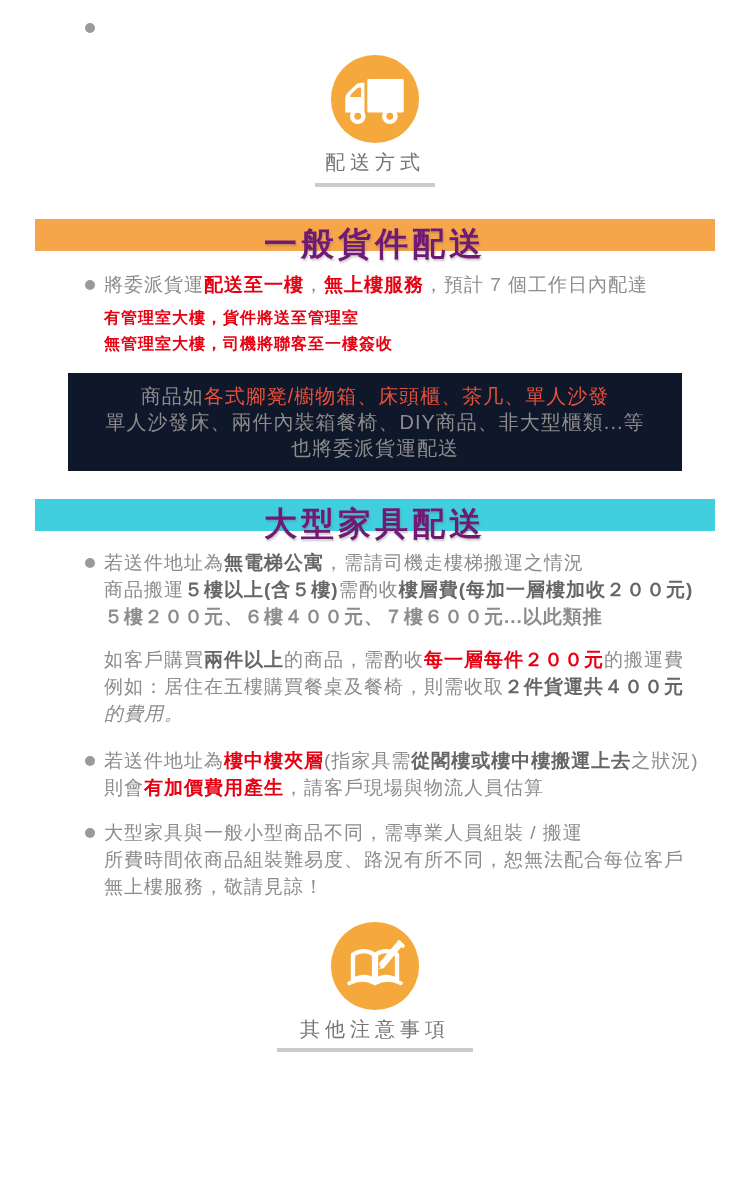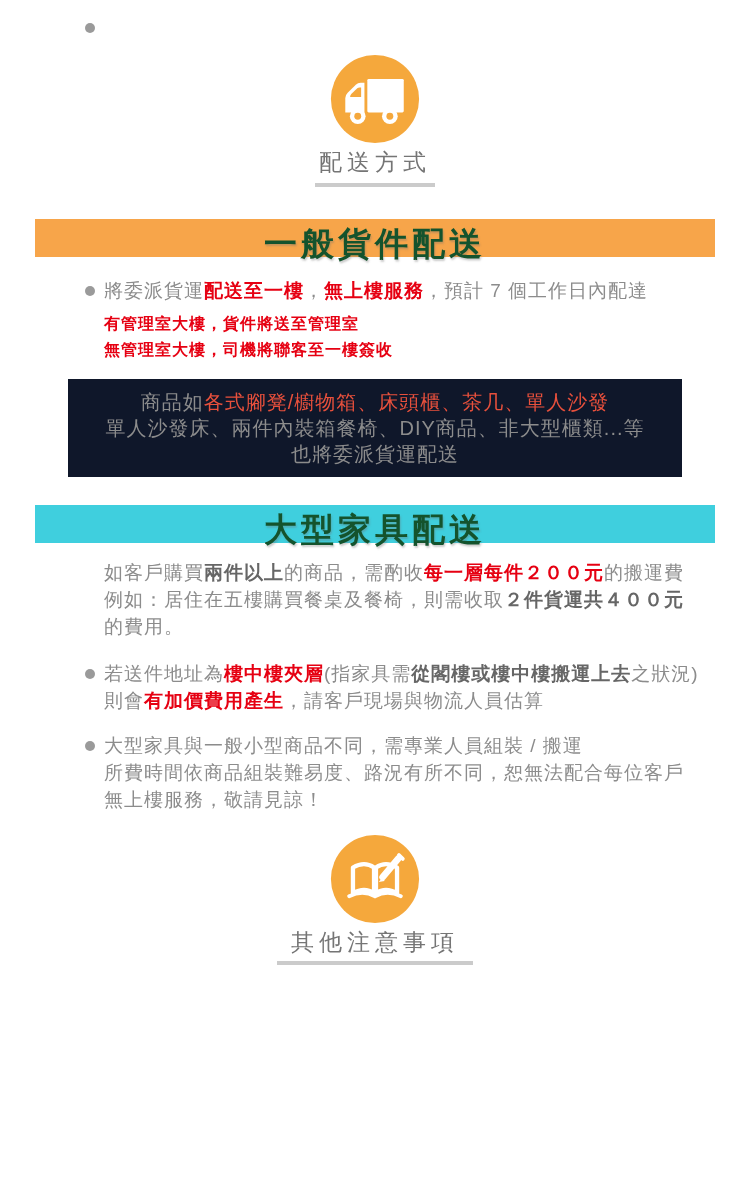--- a/index.html
+++ b/index.html
@@ -9,45 +9,45 @@
   
   .note-row { display:flex; align-items:flex-start; margin:14px 40px 0 85px;
               font-size:19px; line-height:27px; color:#8c8c8c; letter-spacing:1px; }
   .dot { width:10px; height:10px; border-radius:50%; background:#9a9a9a; margin:9px 9px 0 0; flex:none; }
 
   
   .icon-wrap { display:flex; justify-content:center; }
   .icon-wrap.first { margin-top:20px; }
   .icon-wrap.last { margin-top:20px; }
   .icon-circle { width:92px; height:92px; display:block; }
-  .section-title { text-align:center; font-size:23px; line-height:34px; color:#757575;
+  .section-title { text-align:center; font-size:20px; line-height:34px; color:#757575;
                    letter-spacing:5px; font-weight:normal; margin:0; }
   .title-underline { height:4px; background:#cbcbcb; margin:4px auto 0; }
   .u1 { width:120px; } .u2 { width:196px; margin-top:2px; }
 
   
-  .banner { margin:0 35px; height:38px; line-height:50px; text-align:center; color:#14532d;
+  .banner { margin:0 35px; height:32px; line-height:50px; text-align:center; color:#701a75;
             font-size:33px; font-weight:bold; letter-spacing:4px;
             text-shadow:1px 2px 2px rgba(110,110,110,0.35); }
   .banner.orange { background:#f7a54a; margin-top:32px; }
   .banner.cyan   { background:#3fcfde; margin-top:28px; }
 
   
   .bullet-block { display:flex; align-items:flex-start; margin:0 38px 0 85px; }
   .bullet-block .dot { margin-top:9px; }
   .txtcol { flex:1; }
   p.body-line { margin:0; font-size:19px; line-height:27px; color:#8c8c8c; letter-spacing:1px; }
   .mt20 { margin-top:20px; } .mt18 { margin-top:18px; }
   .dark { color:#666666; font-weight:bold; }
   .redb { color:#e60012; font-weight:bold; }
   .red-line { font-size:16px; line-height:26px; font-weight:bold; color:#e60012;
               margin:0 0 0 104px; letter-spacing:1px; }
   .red-group { margin-top:7px; }
   .sub-para { margin:16px 38px 0 104px; }
-  .indent { margin-left:112px; }
+  .indent { margin-left:112px;font-style:italic; }
 
   
   .note-box { background:#0f172a; margin:16px 68px 0 68px; text-align:center; padding:10px 1px; }
   .note-box p { margin:0; font-size:20px; line-height:26px; letter-spacing:1px; color:#8c8c8c; }
   .boxred { color:#e8503c; }
   .note-box.bottom p.l1 { font-size:20px; line-height:30px; color:#666; font-weight:bold; }
   .note-box.bottom p.l2 { font-size:19px; line-height:26px; color:#666; font-weight:bold; }
 </style>
 </head>
 <body>
@@ -87,20 +87,28 @@
   </div>
 
   <div class="note-box">
     <p><span>商品如</span><span class="boxred">各式腳凳/櫥物箱、床頭櫃、茶几、單人沙發</span></p>
     <p class="boxred">單人沙發床、兩件內裝箱餐椅、DIY商品、非大型櫃類...等</p>
     <p>也將委派貨運配送</p>
   </div>
 
   <div class="banner cyan">大型家具配送</div>
 
+  <div class="bullet-block mt18">
+    <span class="dot"></span>
+    <div class="txtcol">
+      <p class="body-line"><span>若送件地址為</span><span class="dark">無電梯公寓</span><span>，需請司機走樓梯搬運之情況</span></p>
+      <p class="body-line"><span>商品搬運</span><span class="dark">５樓以上(含５樓)</span><span>需酌收</span><span class="dark">樓層費(每加一層樓加收２００元)</span></p>
+      <p class="body-line redb">５樓２００元、６樓４００元、７樓６００元...以此類推</p>
+    </div>
+  </div>
 
   <div class="sub-para">
     <p class="body-line"><span>如客戶購買</span><span class="dark">兩件以上</span><span>的商品，需酌收</span><span class="redb">每一層每件２００元</span><span>的搬運費</span></p>
     <p class="body-line"><span>例如：居住在五樓購買餐桌及餐椅，則需收取</span><span class="dark">２件貨運共４００元</span></p>
     <p class="body-line indent">的費用。</p>
   </div>
 
   <div class="bullet-block mt20">
     <span class="dot"></span>
     <div class="txtcol">

